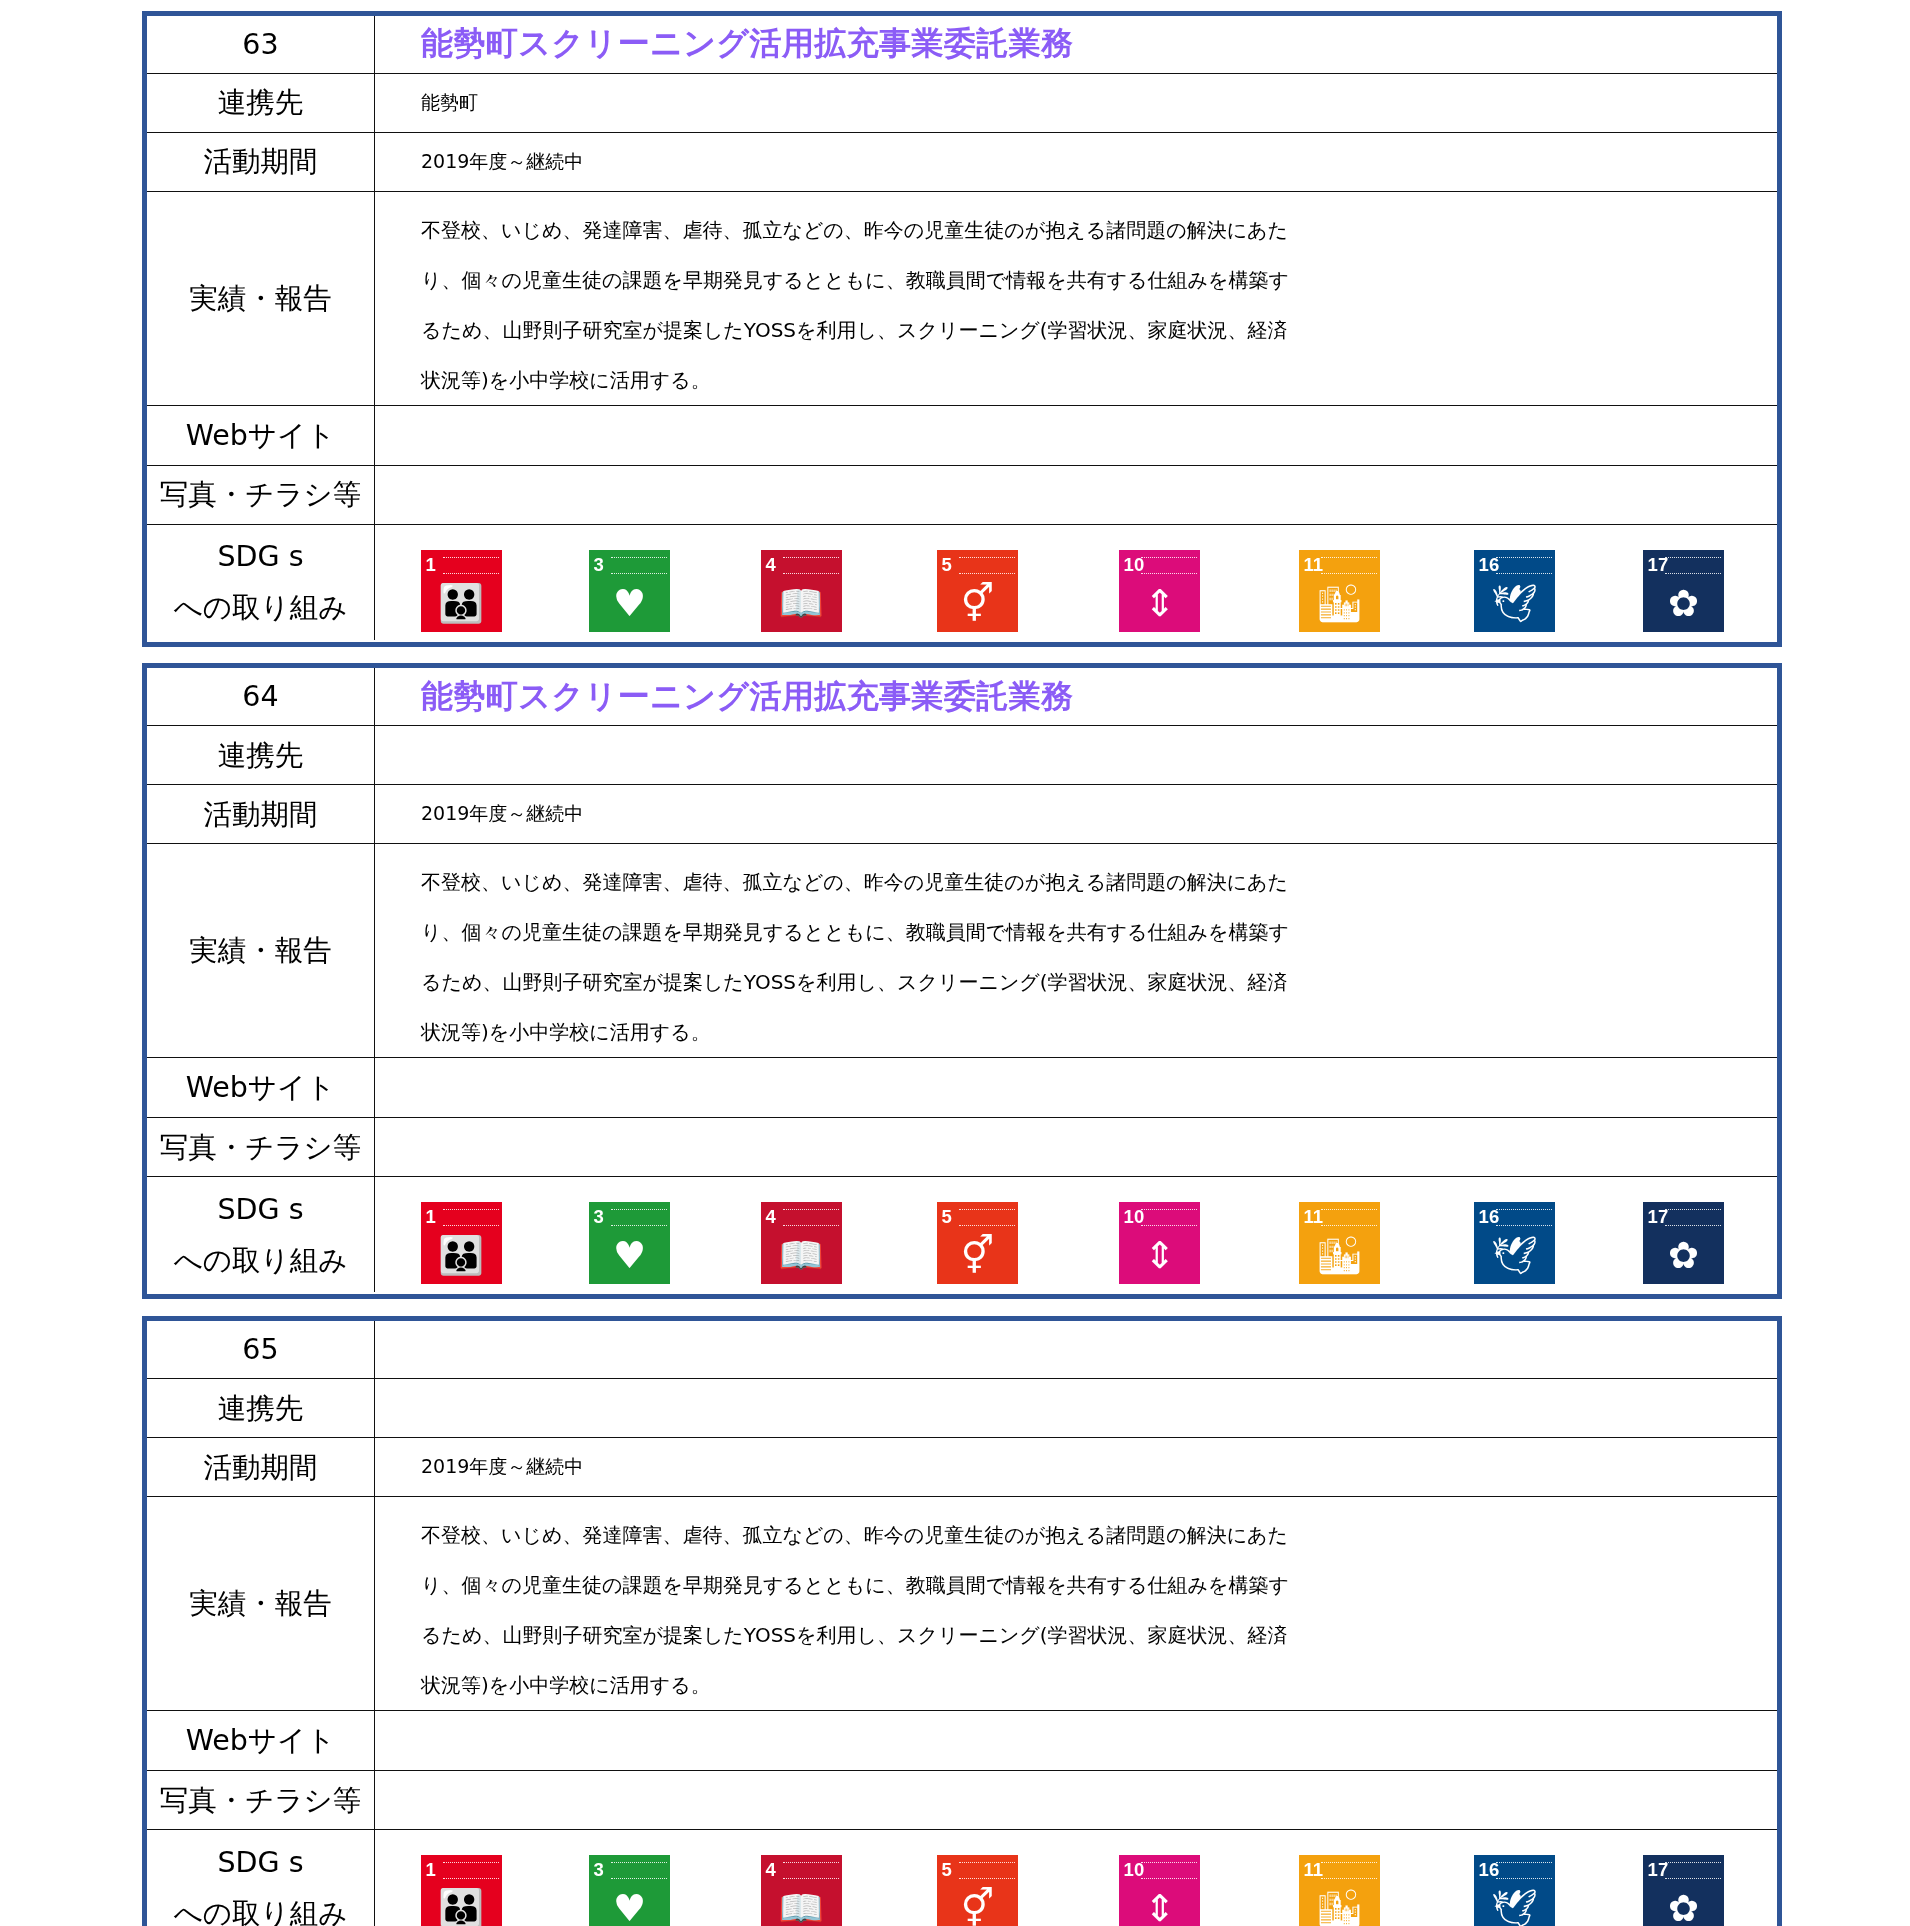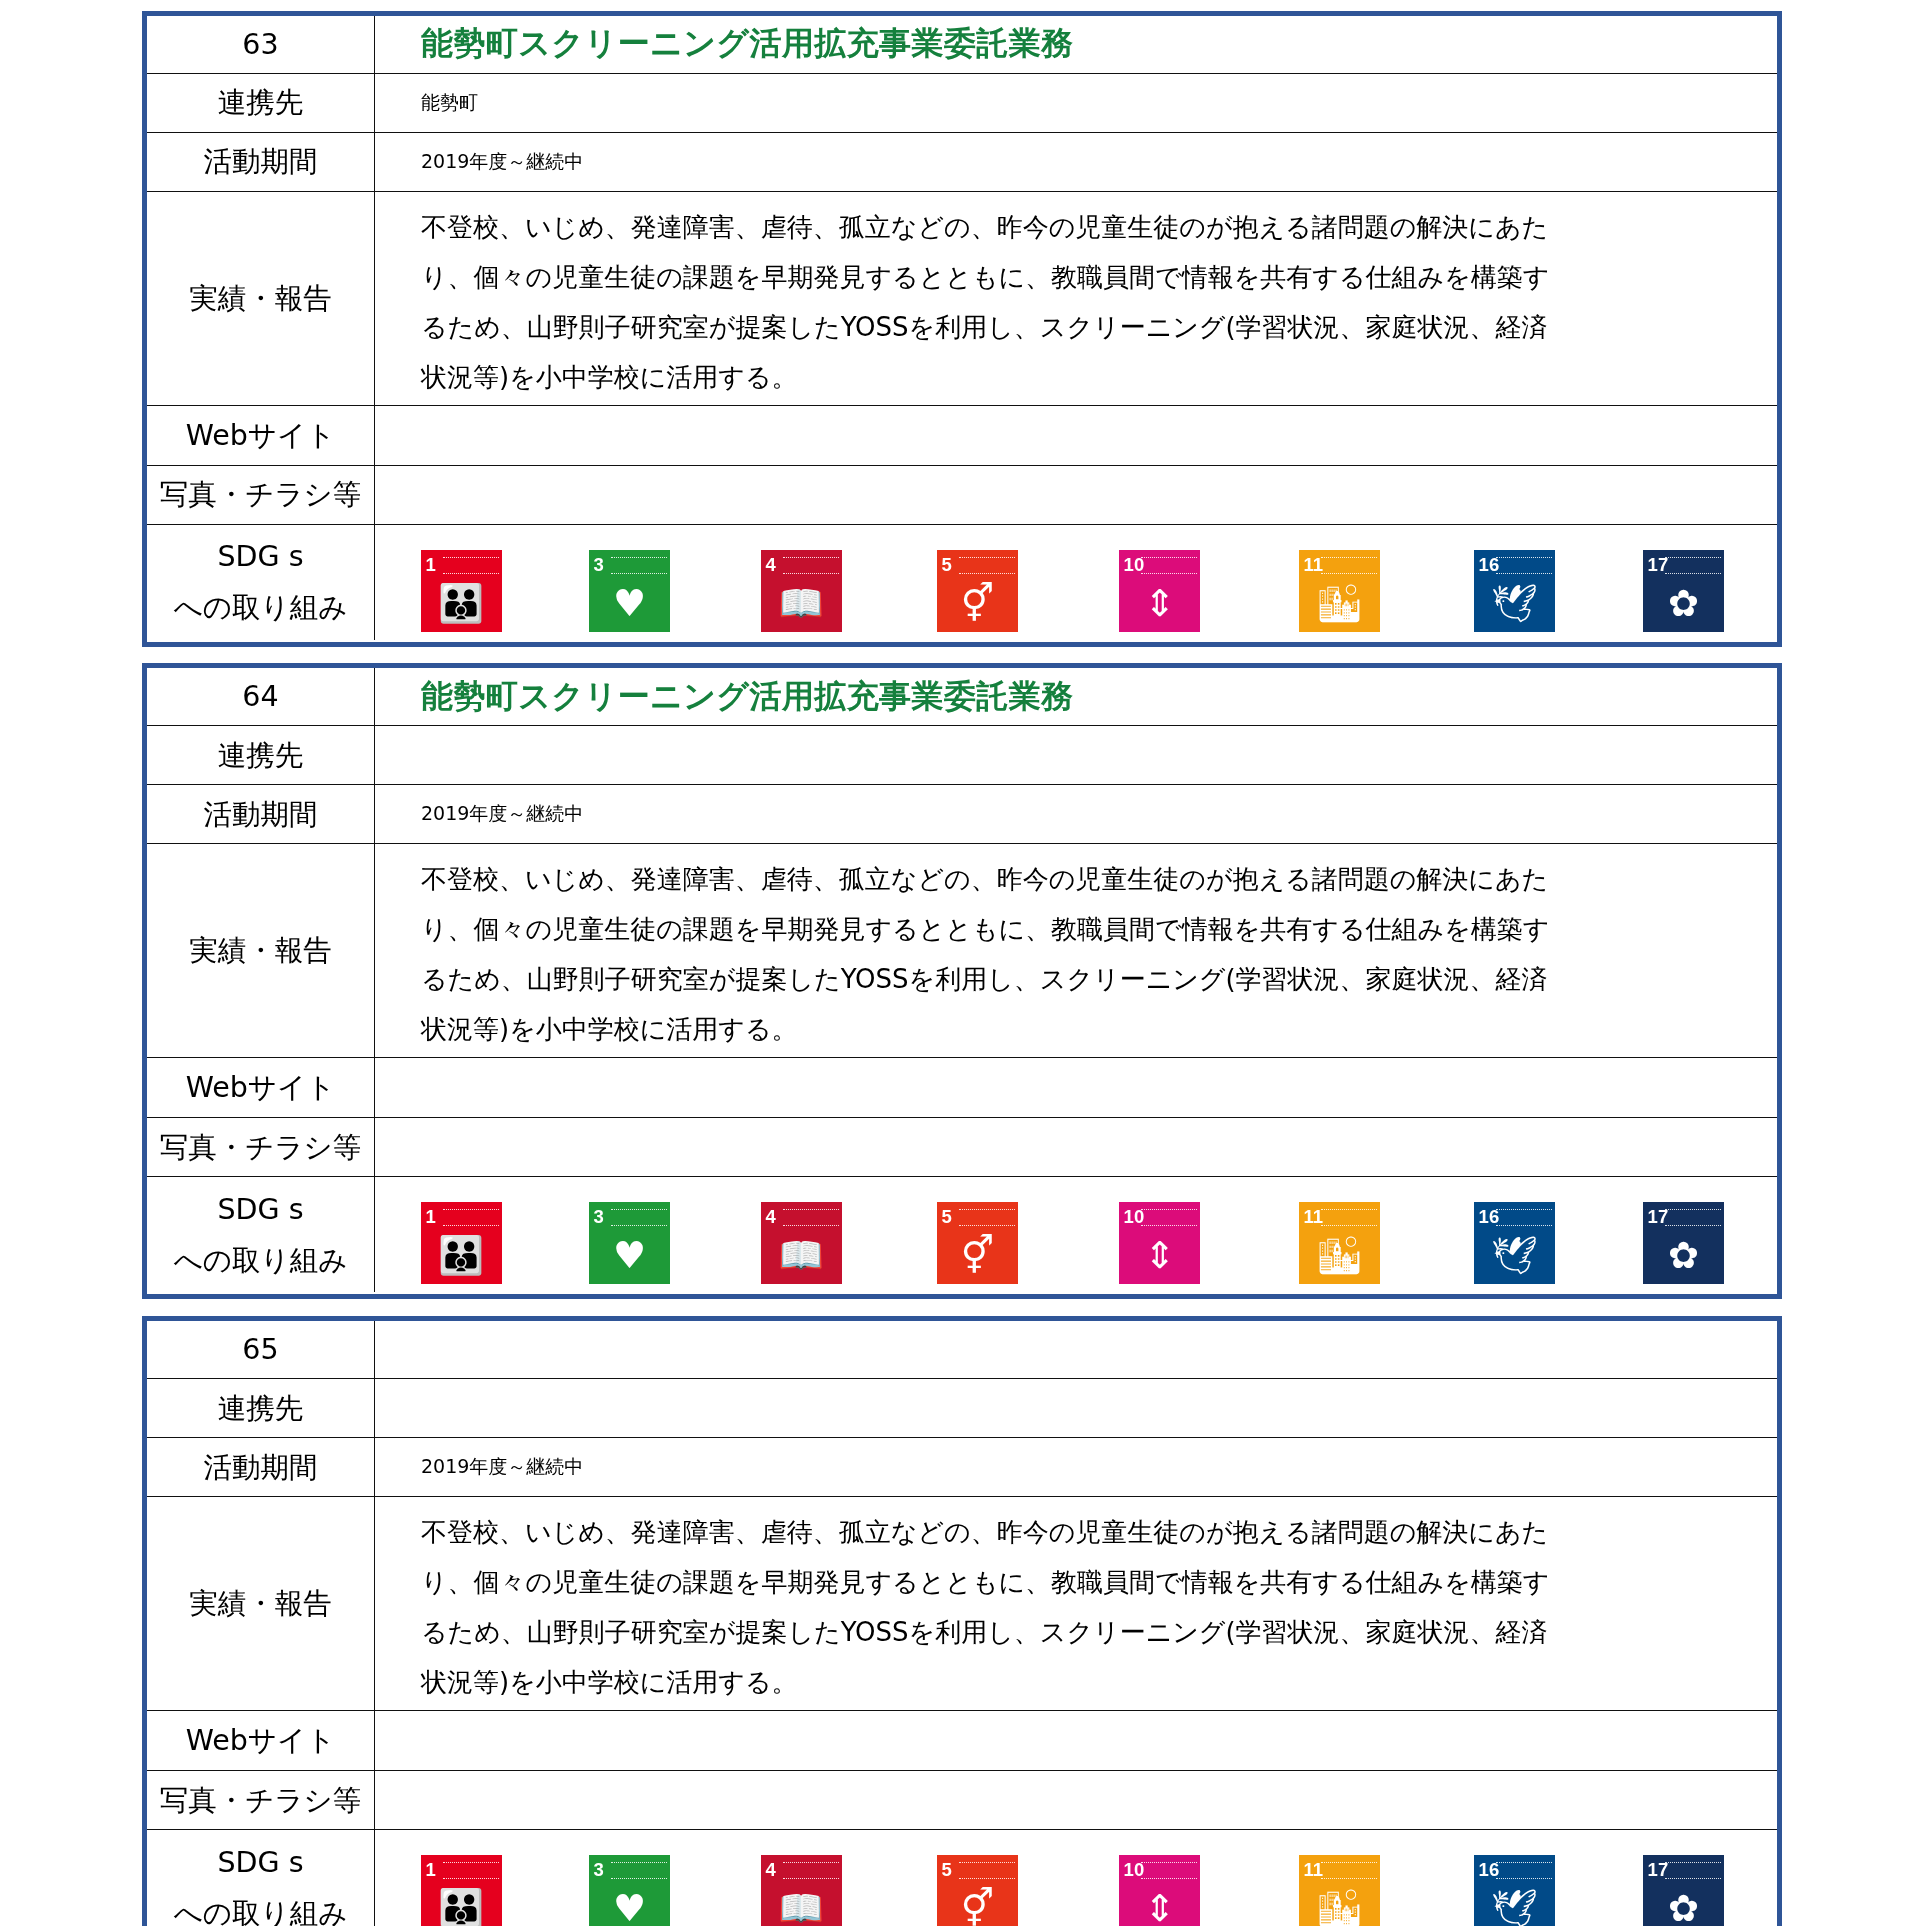--- a/index.html
+++ b/index.html
@@ -17,22 +17,22 @@
     .lbl {
       position: absolute; left: 0; top: 0; bottom: 0; width: 228px;
       border-right: 0.8px solid #111; display: flex; align-items: center; justify-content: center;
       text-align: center; font-size: 28.5px; line-height: 51px; box-sizing: border-box;
     }
     .val {
       position: absolute; left: 258px; right: 0; top: 0; bottom: 0;
       display: flex; align-items: center; padding-left: 16px; box-sizing: border-box;
       font-size: 19px;
     }
-    .val.title { color: #15803d; font-weight: bold; font-size: 32px; letter-spacing: 0.4px; }
-    .val.report { align-items: flex-start; padding-top: 10px; padding-right: 23px; line-height: 50px; font-size: 26px; }
+    .val.title { color: #8b5cf6; font-weight: bold; font-size: 32px; letter-spacing: 0.4px; }
+    .val.report { align-items: flex-end; padding-top: 10px; padding-right: 23px; line-height: 50px; font-size: 20px; }
     .icons { position: absolute; left: 258px; right: 0; top: 0; bottom: 0; }
     .sdg {
       position: absolute; top: 25px; width: 81px; height: 82px; color: #fff;
       box-sizing: border-box; padding: 5.4px 4.6px;
     }
     .sdg .num { font-weight: bold; font-size: 18.5px; line-height: 19px; font-family: "Liberation Sans", sans-serif; }
     .sdg .cap { position: absolute; left: 22.3px; top: 7px; right: 3.1px; height: 15.4px;
       border-top: 1.9px dotted rgba(255,255,255,0.85); border-bottom: 1.9px dotted rgba(255,255,255,0.85); }
     .sdg .glyph { position: absolute; left: 0; right: 0; bottom: 7px; text-align: center; font-size: 37px; line-height: 42px; }
   </style>

